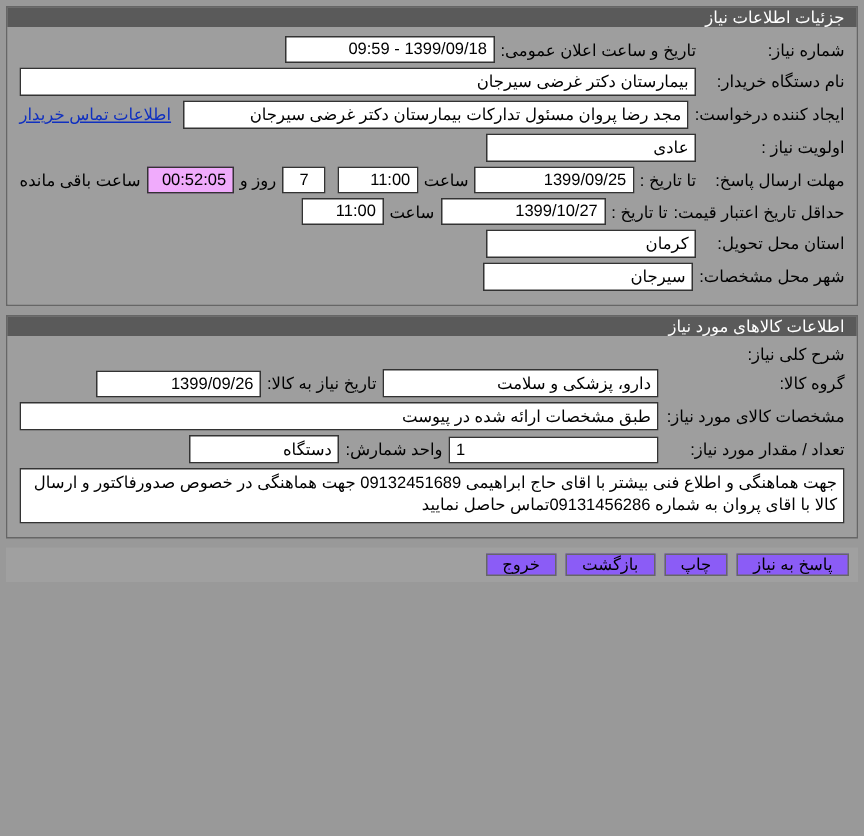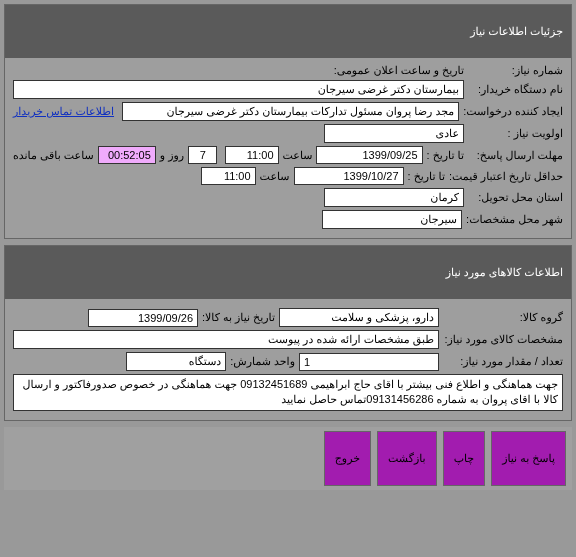--- a/index.html
+++ b/index.html
@@ -11,21 +11,21 @@
     direction: rtl;
   }
   .panel {
     background: #9a9a9a;
     border: 1px solid #666;
     margin-bottom: 6px;
   }
   .panel-header {
     background: #5a5a5a;
     color: #fff;
-    padding: 20px 8px;
+    padding: 0 8px;
     font-size: 11px;
     font-weight: normal;
   }
   .panel-body {
     padding: 6px 8px;
     background: #9e9e9e;
   }
   .row {
     display: flex;
     align-items: center;
@@ -64,39 +64,40 @@
   .watermark {
     position: relative;
   }
   .btn-bar {
     display: flex;
     gap: 6px;
     padding: 4px 6px;
     background: #a0a0a0;
   }
   .btn {
-    background: #a21caf;
+    background: #8b5cf6;
     border: 1px solid #666;
-    padding: 20px 10px;
+    padding: 0 10px;
     font-size: 11px;
     cursor: pointer;
     font-family: inherit;
   }
   .spacer { flex: 1; }
 </style>
 </head>
 <body>
 
 <div class="panel">
   <div class="panel-header">جزئیات اطلاعات نیاز</div>
   <div class="panel-body">
 
     <div class="row">
       <span class="label">شماره نیاز:</span>
       <span class="label label-sm">تاریخ و ساعت اعلان عمومی:</span>
+      <span class="val val-med">1399/09/18 - 09:59</span>
     </div>
 
     <div class="row">
       <span class="label">نام دستگاه خریدار:</span>
       <span class="val val-long">بیمارستان دکتر غرضی سیرجان</span>
     </div>
 
     <div class="row">
       <span class="label">ایجاد کننده درخواست:</span>
       <span class="val val-long">مجد رضا پروان مسئول تدارکات بیمارستان دکتر غرضی سیرجان</span>
@@ -140,25 +141,26 @@
     </div>
 
   </div>
 </div>
 
 <div class="panel watermark">
   <div class="panel-header">اطلاعات کالاهای مورد نیاز</div>
   <div class="panel-body">
 
     <div class="row">
+      <span class="label" style="min-width:120px">شرح کلی نیاز:</span>
     </div>
 
     <div class="row">
       <span class="label" style="min-width:120px">گروه کالا:</span>
-      <span class="val" style="width:160px">دارو، پزشکی و سلامت</span>
+      <span class="val" style="width:184px">دارو، پزشکی و سلامت</span>
       <span class="label label-sm">تاریخ نیاز به کالا:</span>
       <span class="val" style="width:110px">1399/09/26</span>
     </div>
 
     <div class="row">
       <span class="label" style="min-width:120px">مشخصات کالای مورد نیاز:</span>
       <span class="val val-long">طبق مشخصات ارائه شده در پیوست</span>
     </div>
 
     <div class="row">

